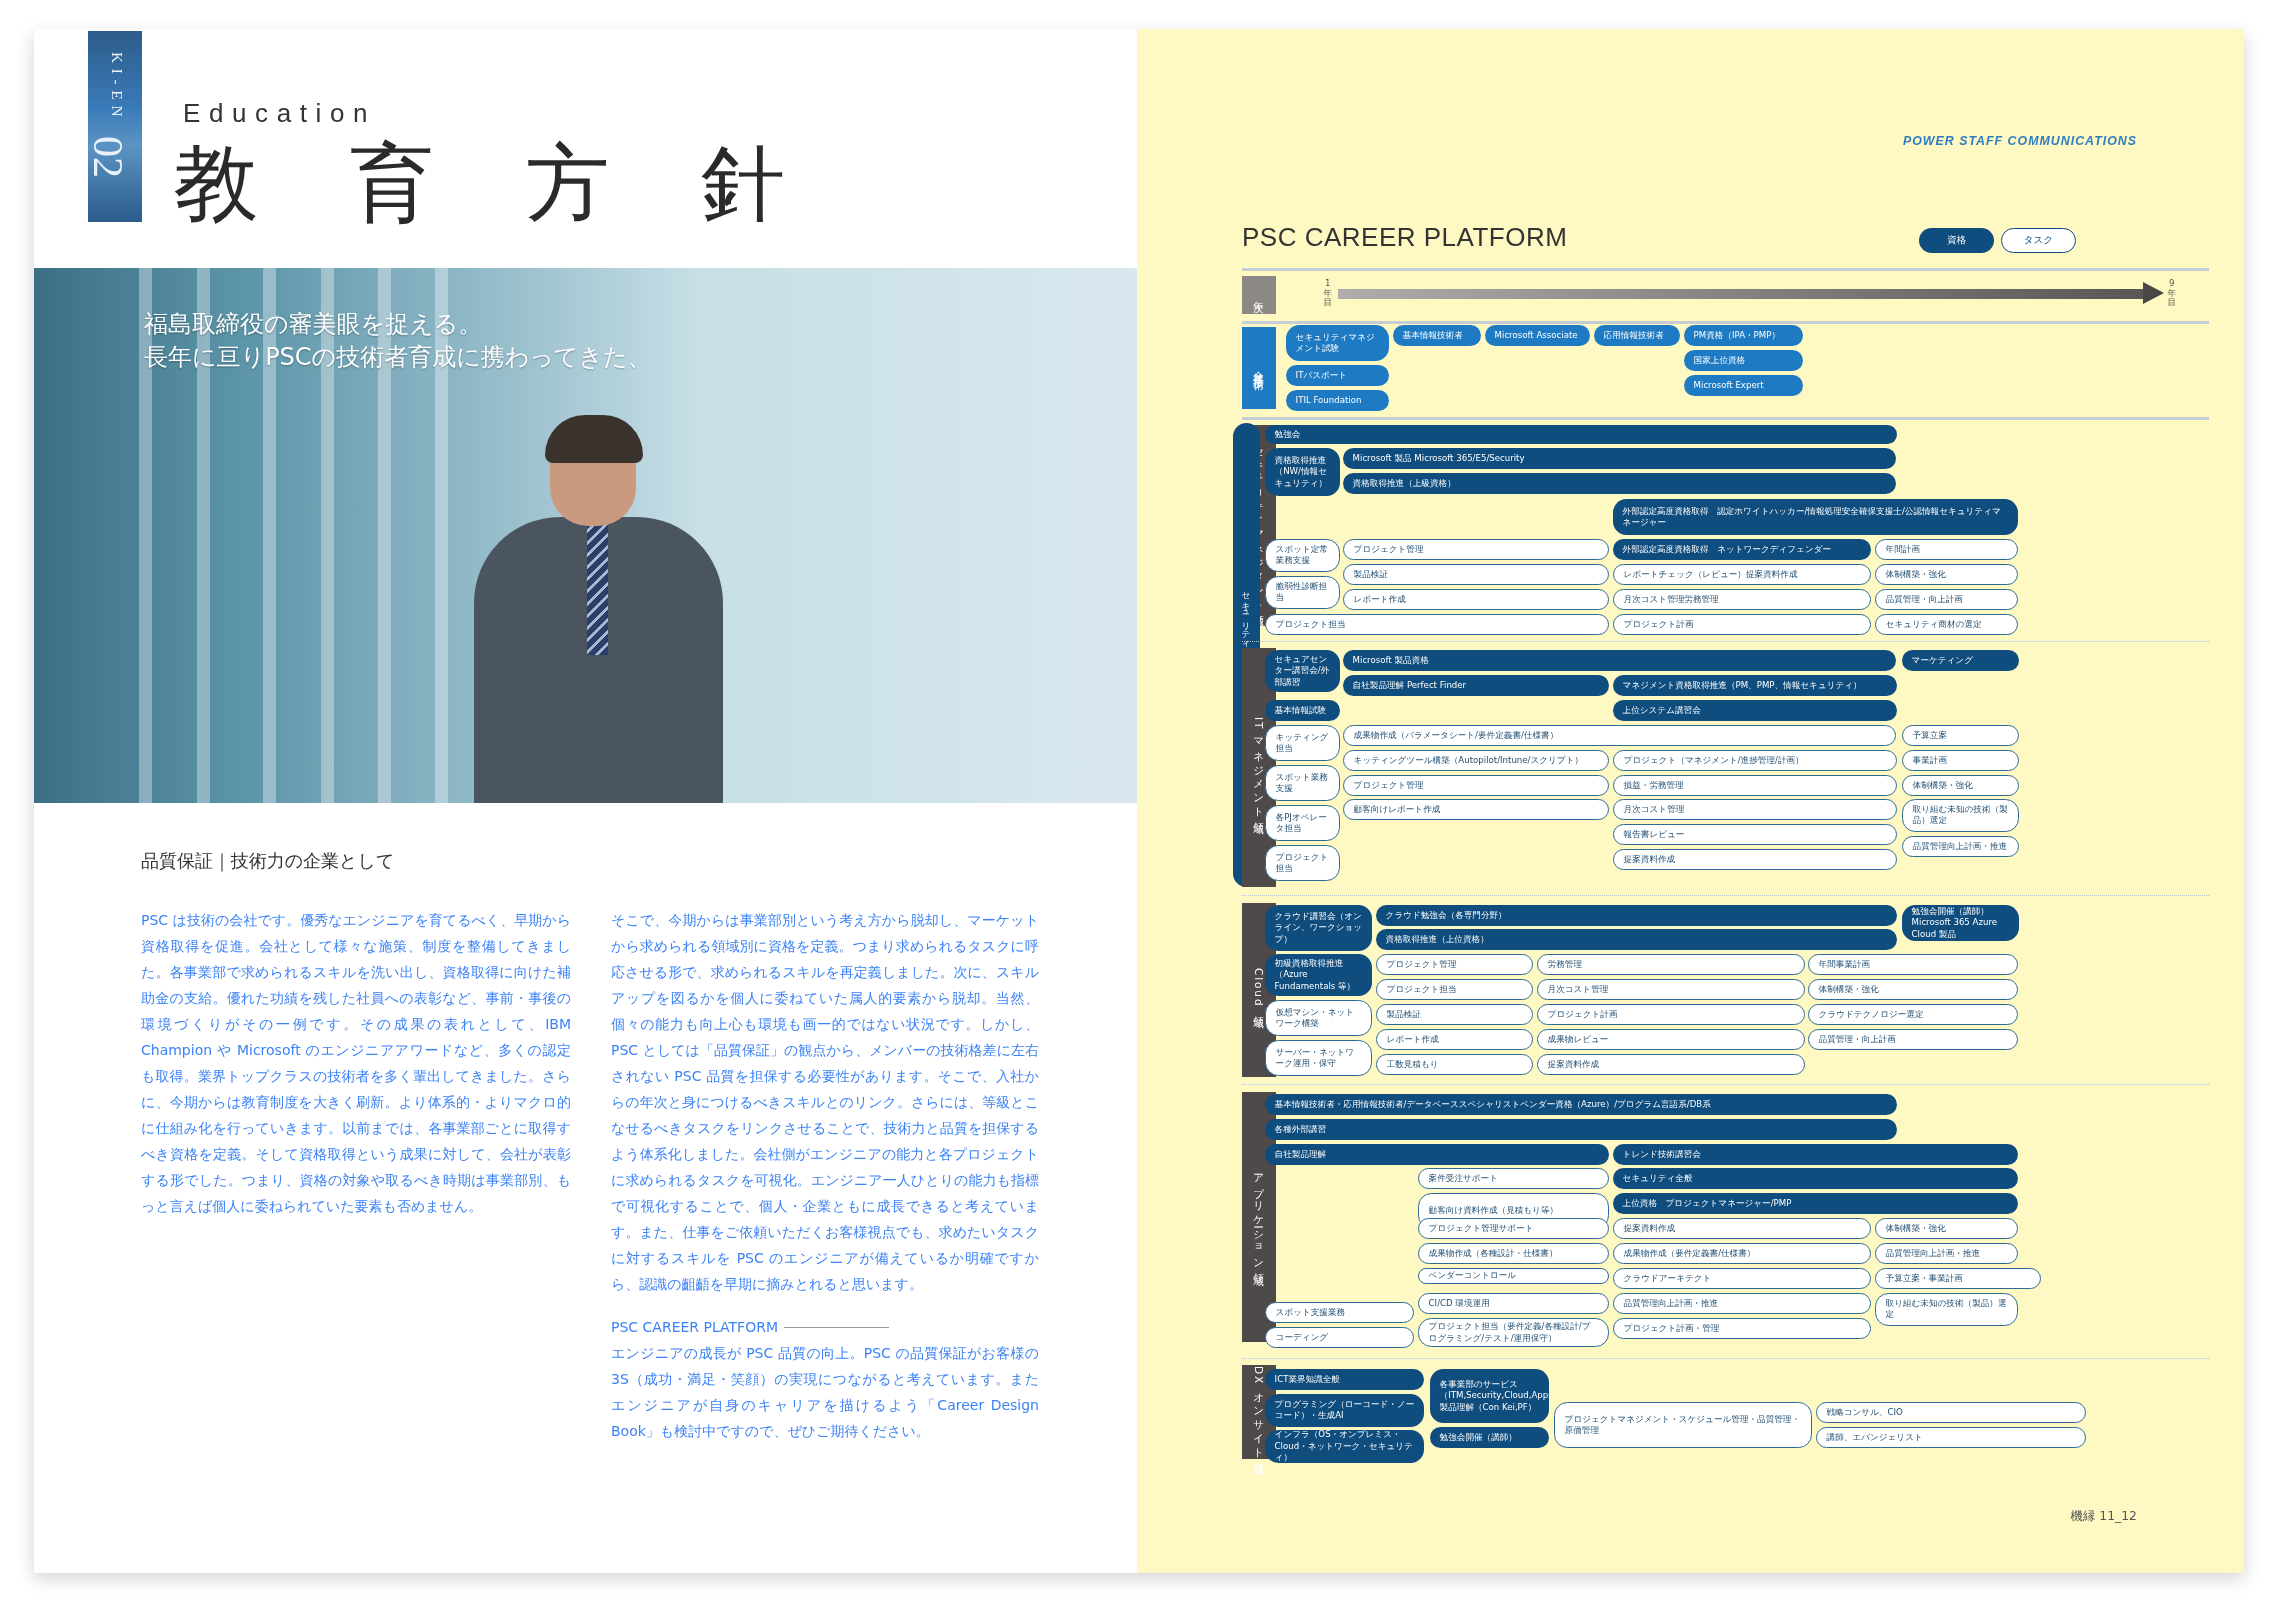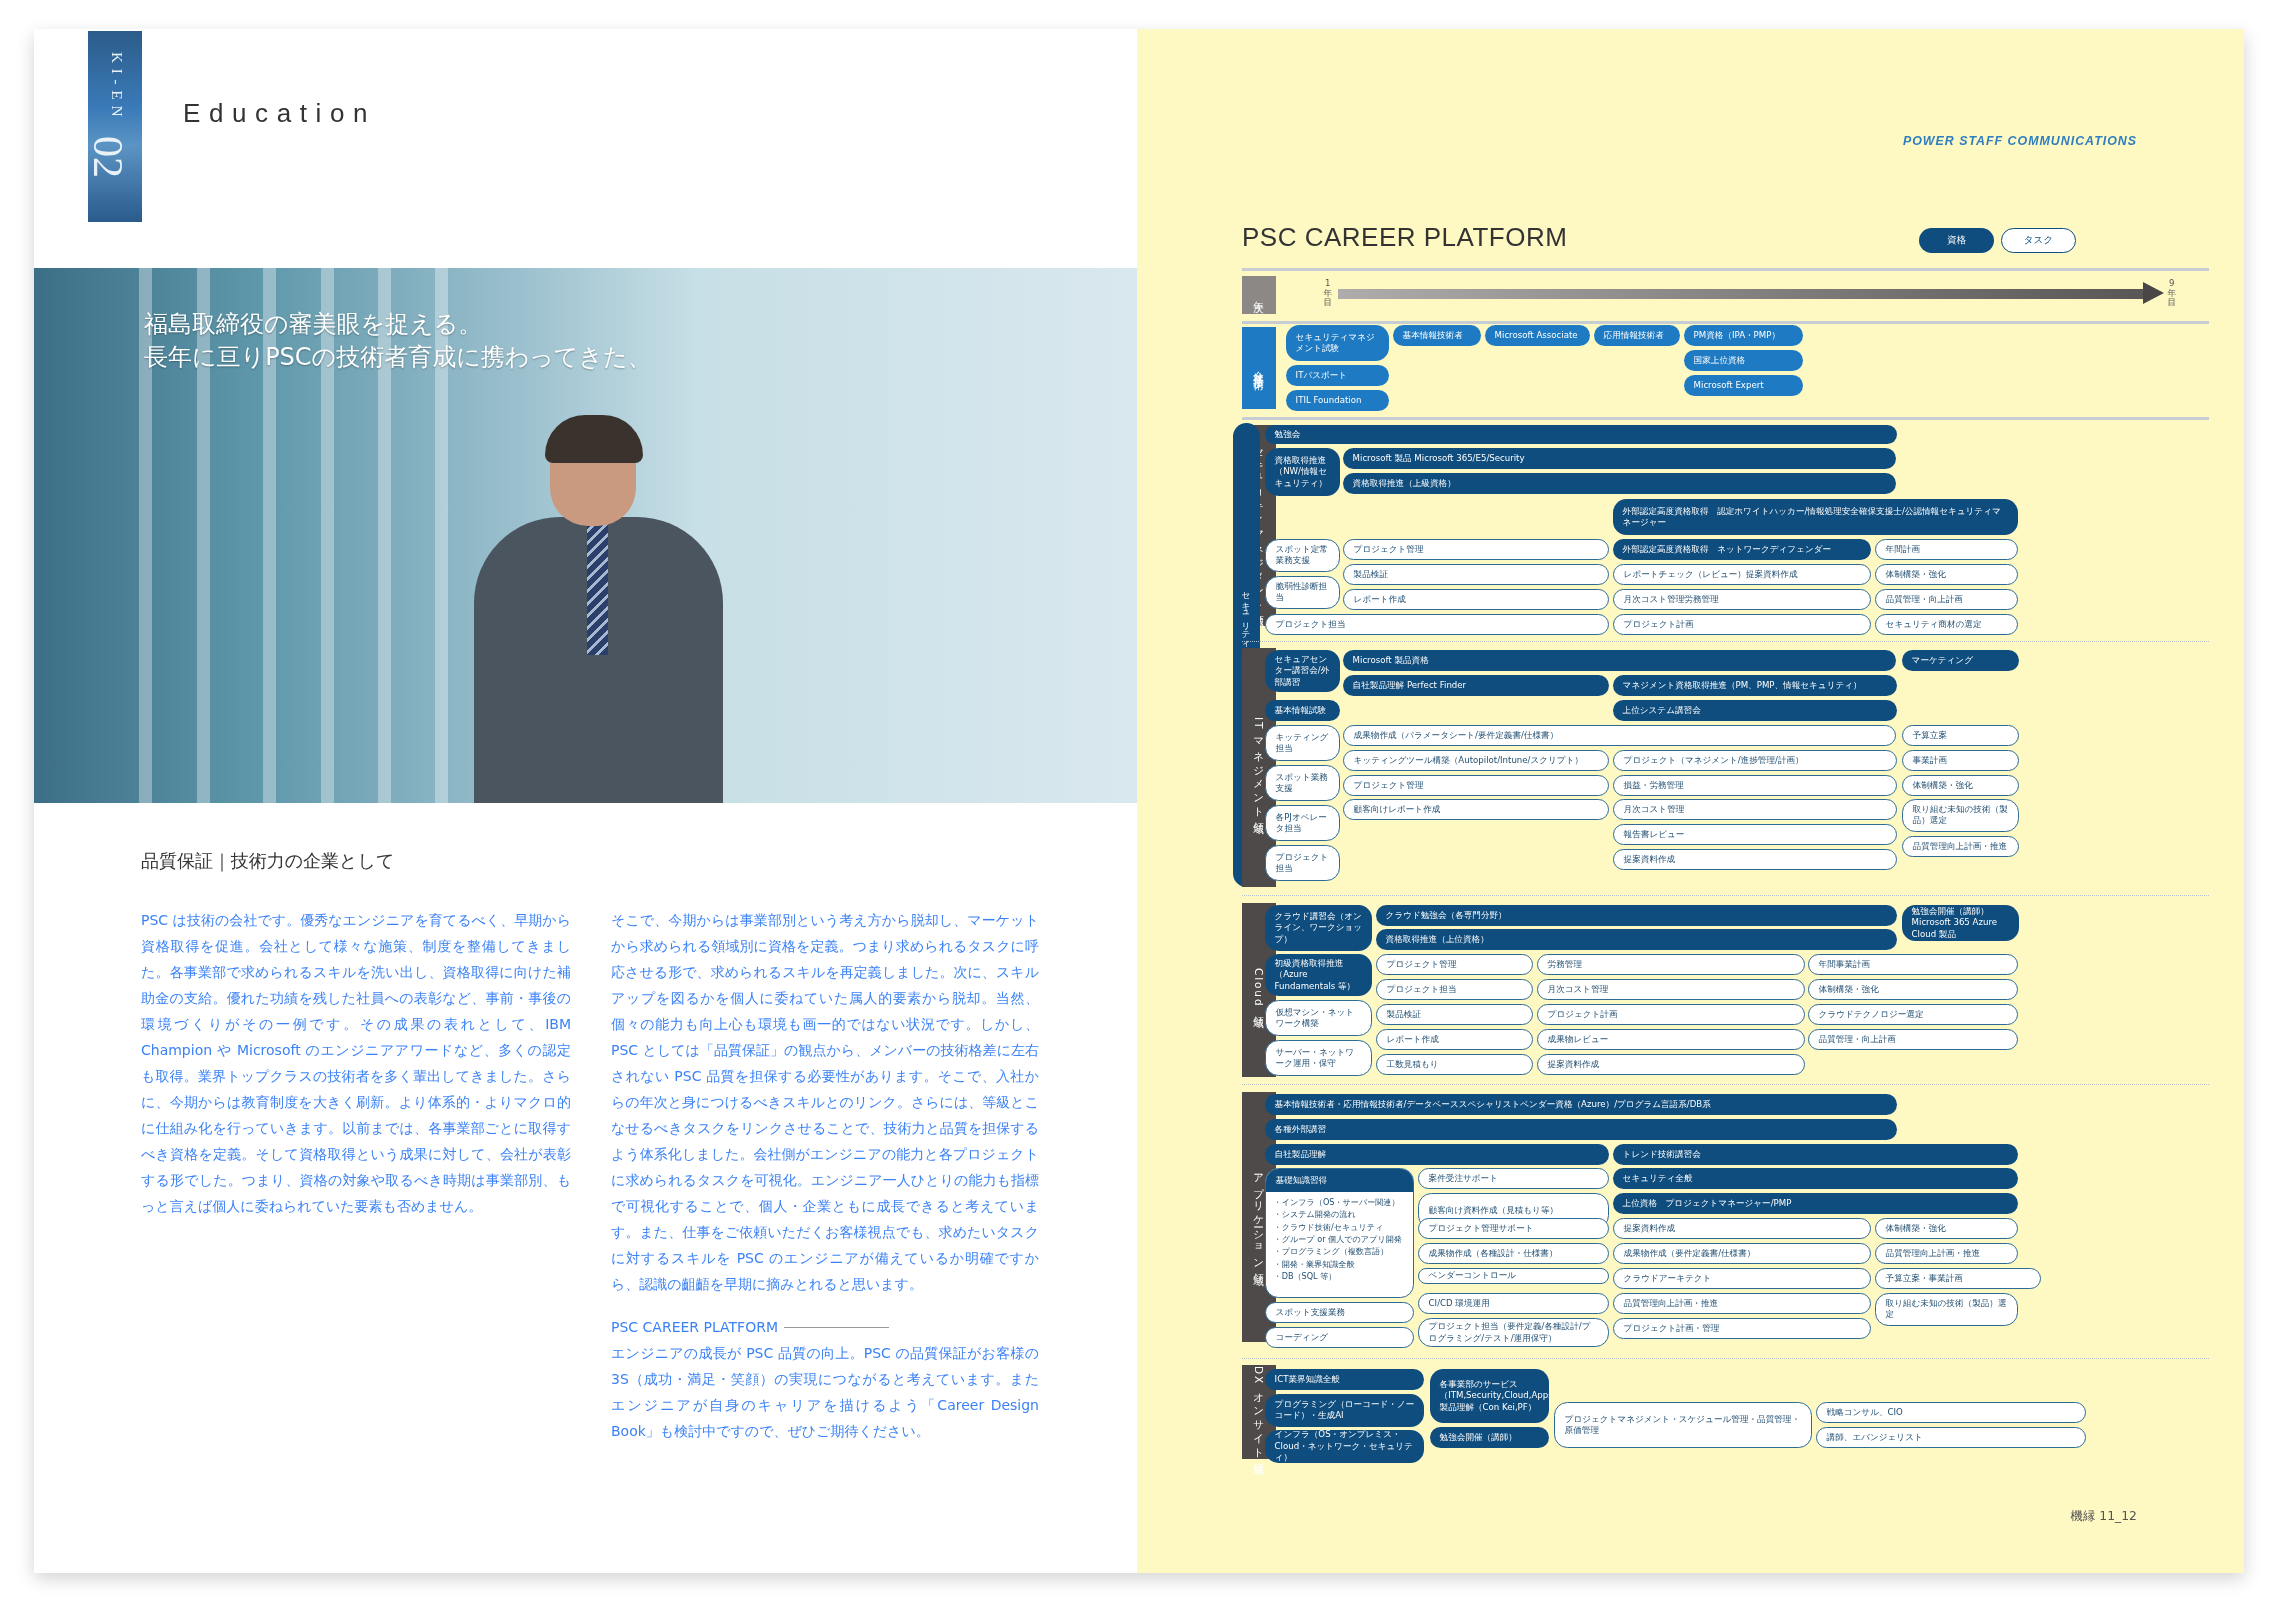--- a/index.html
+++ b/index.html
@@ -57,20 +57,21 @@
 <body>
 
 <div class="spread">
 
   <div class="lpage">
     <div class="tab">
       <span class="k">KI-EN</span>
       <span class="n">02</span>
     </div>
     <div class="edu">Education</div>
+    <div class="kanji">教 育 方 針</div>
 
     <div class="photo">
       <div class="stripe" style="left:105px"></div>
         <div class="stripe" style="left:163px"></div>
       <div class="stripe" style="left:229px"></div>
         <div class="stripe" style="left:287px"></div>
       <div class="stripe" style="left:344px"></div>
         <div class="stripe" style="left:401px"></div>
       <div class="person">
         <div class="body"></div>
@@ -195,32 +196,20 @@
     <div class="pill po" style="left:128px;top:1011px;width:107px;height:36px">サーバー・ネットワーク運用・保守</div>
     <div class="pill po" style="left:239px;top:1025px;width:157px;height:21px">工数見積もり</div>
     <div class="pill po" style="left:400px;top:1025px;width:268px;height:21px">提案資料作成</div>
     <div class="dots" style="top:1055px"></div>
 
     <div class="band-label dark" style="left:105px;top:1063px;height:250px">アプリケーション領域</div>
     <div class="pill pn" style="left:128px;top:1065px;width:632px;height:21px">基本情報技術者・応用情報技術者/データベーススペシャリストベンダー資格（Azure）/プログラム言語系/DB系</div>
     <div class="pill pn" style="left:128px;top:1090px;width:632px;height:21px">各種外部講習</div>
     <div class="pill pn" style="left:128px;top:1115px;width:344px;height:21px">自社製品理解</div>
     <div class="pill pn" style="left:476px;top:1115px;width:405px;height:21px">トレンド技術講習会</div>
-    <div style="position:absolute;left:128px;top:1139px;width:149px;height:130px;border:1.4px solid #2d6a95;border-radius:13.4px;background:#fff;overflow:hidden">
-      <div class="pill pn" style="position:relative;left:0;top:0;width:100%;height:23px;border-radius:0">基礎知識習得</div>
-      <div style="padding:3.8px 7.6px;font-size:8.1px;line-height:12.4px;color:#1f4d70">
-        <div>・インフラ（OS・サーバー関連）</div>
-          <div>・システム開発の流れ</div>
-        <div>・クラウド技術/セキュリティ</div>
-          <div>・グループ or 個人でのアプリ開発</div>
-        <div>・プログラミング（複数言語）</div>
-          <div>・開発・業界知識全般</div>
-        <div>・DB（SQL 等）</div>
-      </div>
-    </div>
     <div class="pill po" style="left:281px;top:1139px;width:191px;height:21px">案件受注サポート</div>
     <div class="pill pn" style="left:476px;top:1139px;width:405px;height:21px">セキュリティ全般</div>
     <div class="pill po" style="left:281px;top:1164px;width:191px;height:36px">顧客向け資料作成（見積もり等）</div>
     <div class="pill pn" style="left:476px;top:1164px;width:405px;height:21px">上位資格　プロジェクトマネージャー/PMP</div>
     <div class="pill po" style="left:281px;top:1189px;width:191px;height:21px">プロジェクト管理サポート</div>
     <div class="pill po" style="left:476px;top:1189px;width:258px;height:21px">提案資料作成</div>
     <div class="pill po" style="left:738px;top:1189px;width:143px;height:21px">体制構築・強化</div>
     <div class="pill po" style="left:281px;top:1214px;width:191px;height:21px">成果物作成（各種設計・仕様書）</div>
     <div class="pill po" style="left:476px;top:1214px;width:258px;height:21px">成果物作成（要件定義書/仕様書）</div>
     <div class="pill po" style="left:738px;top:1214px;width:143px;height:21px">品質管理向上計画・推進</div>

